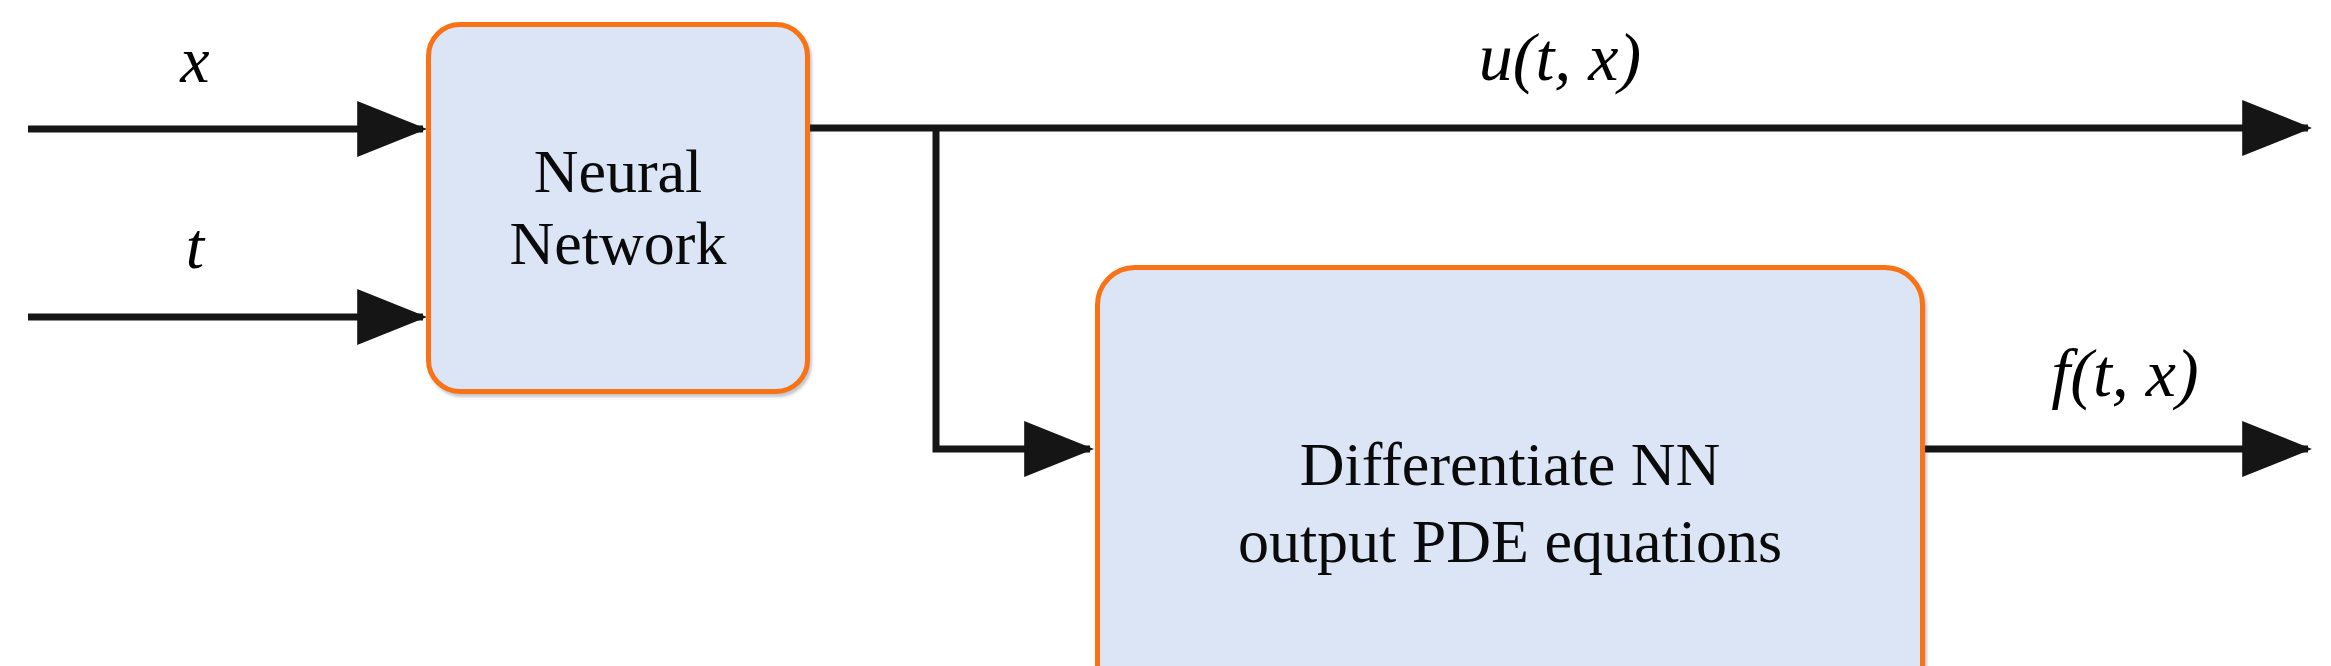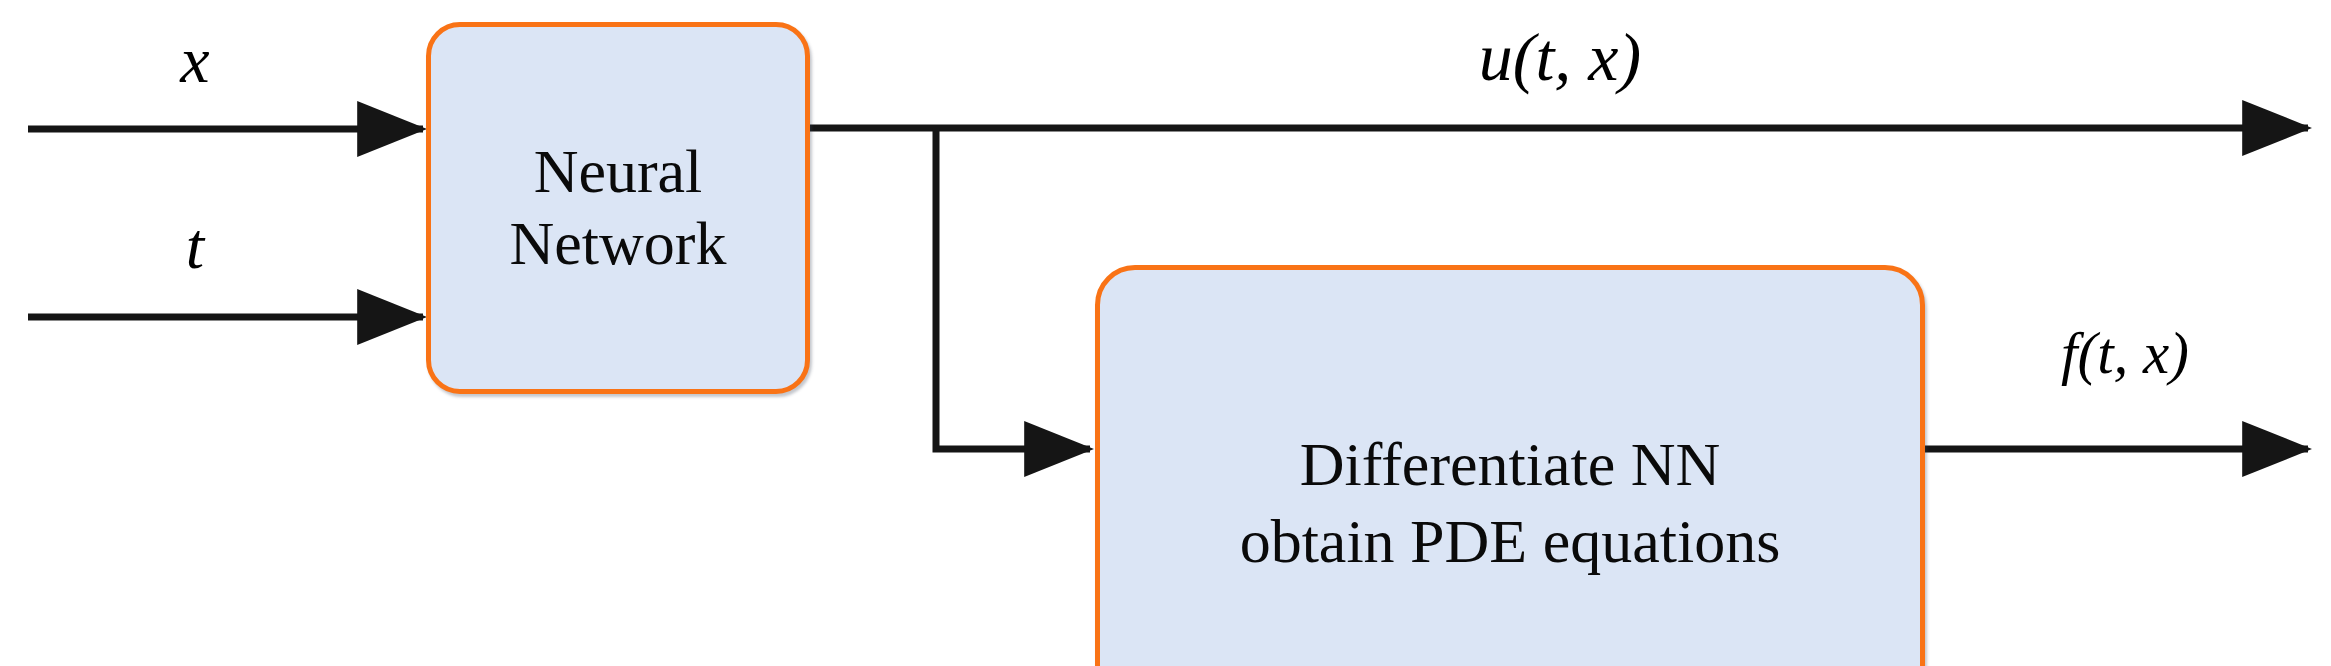--- a/index.html
+++ b/index.html
@@ -84,23 +84,23 @@
     width: 190px;
   }
   #label-u {
     left: 1390px;
     top: 18px;
     width: 340px;
     font-size: 68px;
   }
   #label-f {
     left: 1975px;
-    top: 319px;
+    top: 334px;
     width: 300px;
-    font-size: 59px;
+    font-size: 68px;
   }
 </style>
 </head>
 <body>
 
 <div id="canvas">
 
   <svg id="wires" viewBox="0 0 2331 666" width="2331" height="666" xmlns="http://www.w3.org/2000/svg">
     <defs>
       <marker id="arrowhead" markerWidth="10" markerHeight="8" refX="9.4" refY="4" orient="auto" markerUnits="strokeWidth">
@@ -127,16 +127,16 @@
 
   <div class="edge-label" id="label-f">f(t, x)</div>
 
   <div class="node-box" id="nn-box">
     <span class="box-line">Neural</span>
     <span class="box-line">Network</span>
   </div>
 
   <div class="node-box" id="pde-box">
     <span class="box-line">Differentiate NN</span>
-    <span class="box-line">obtain PDE equations</span>
+    <span class="box-line">output PDE equations</span>
   </div>
 
 </div>
 
 </body></html>

